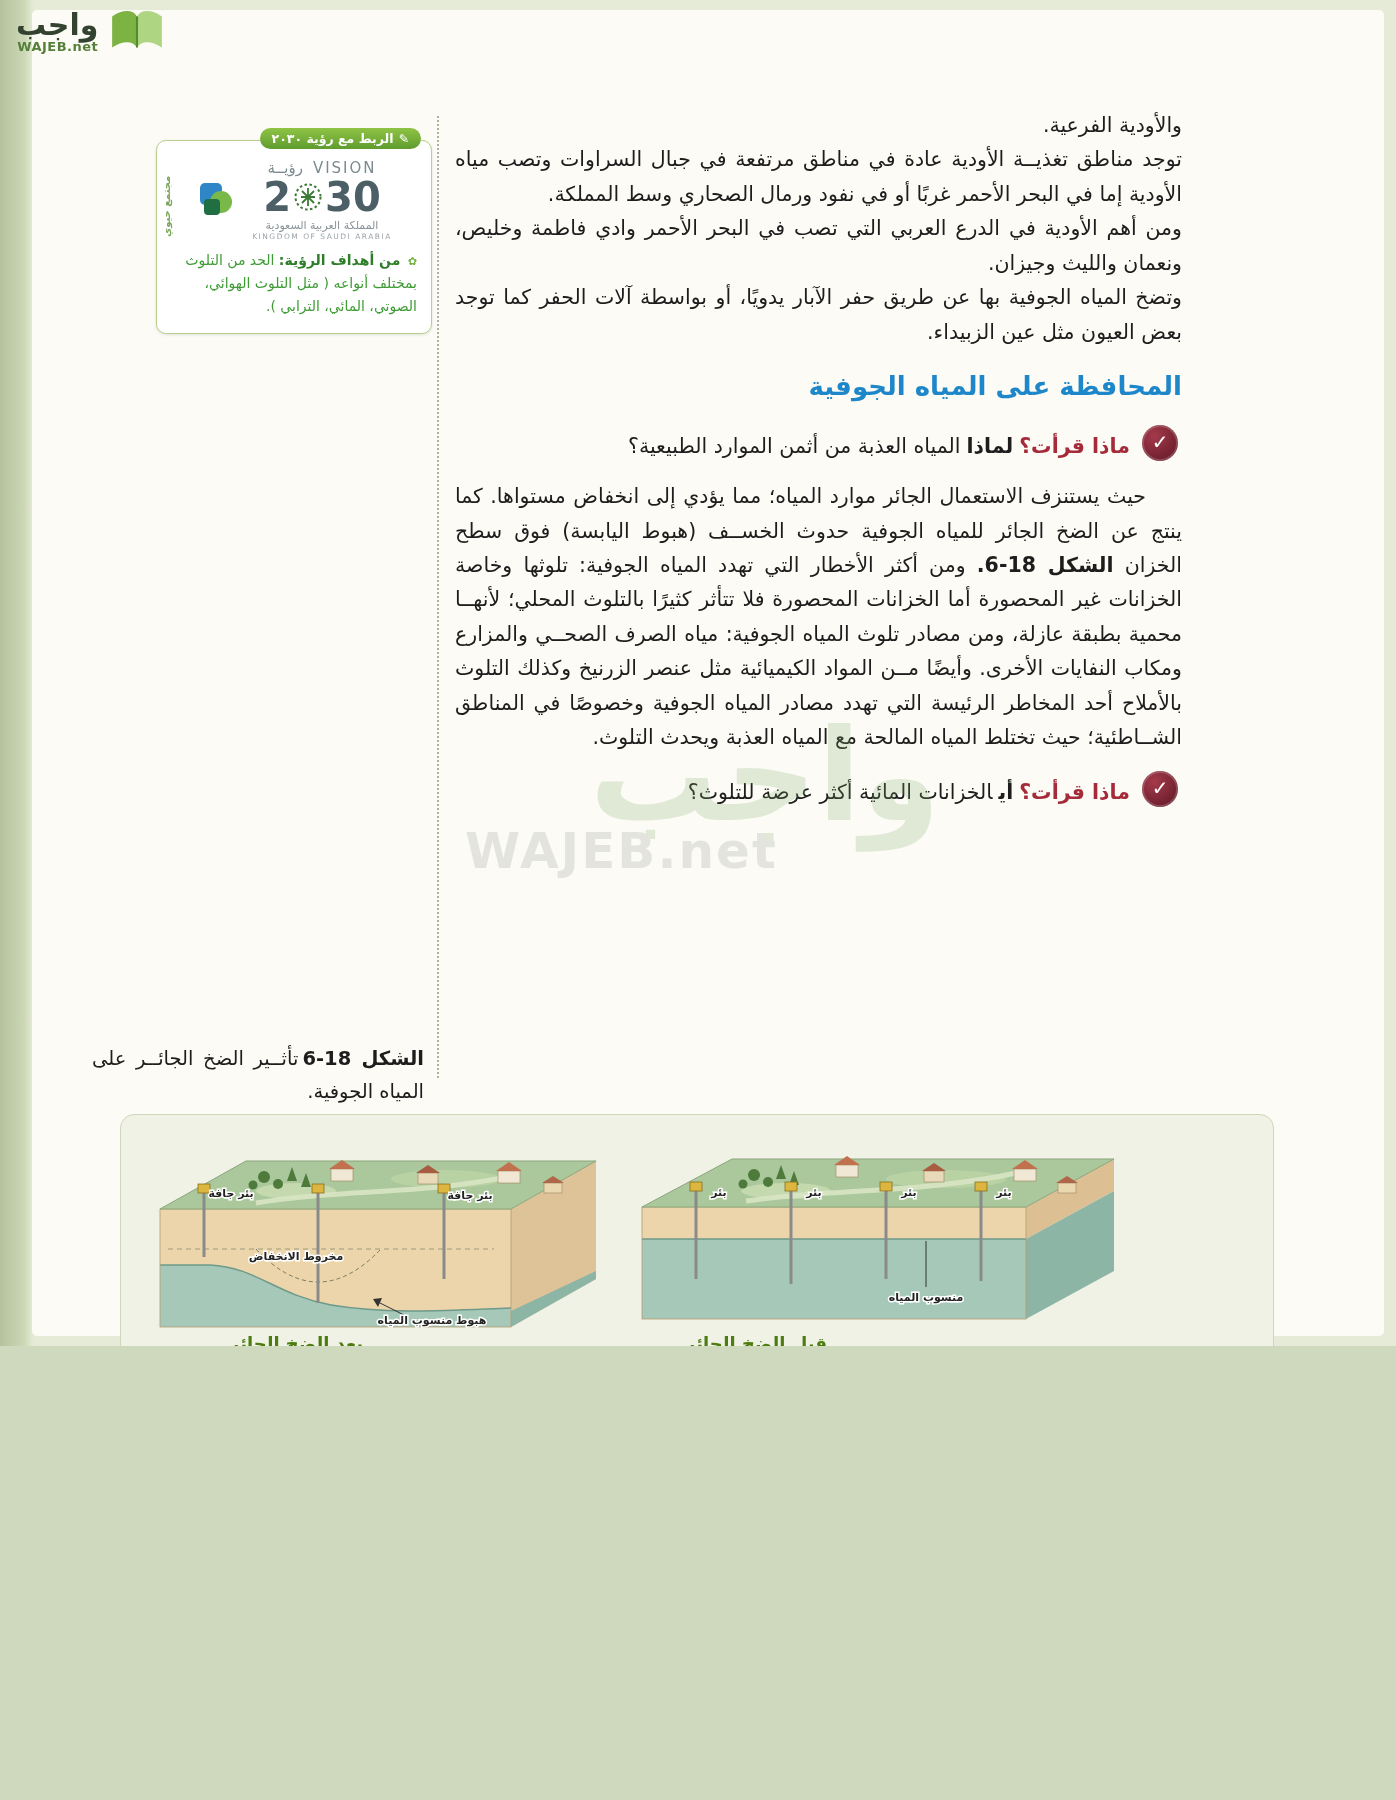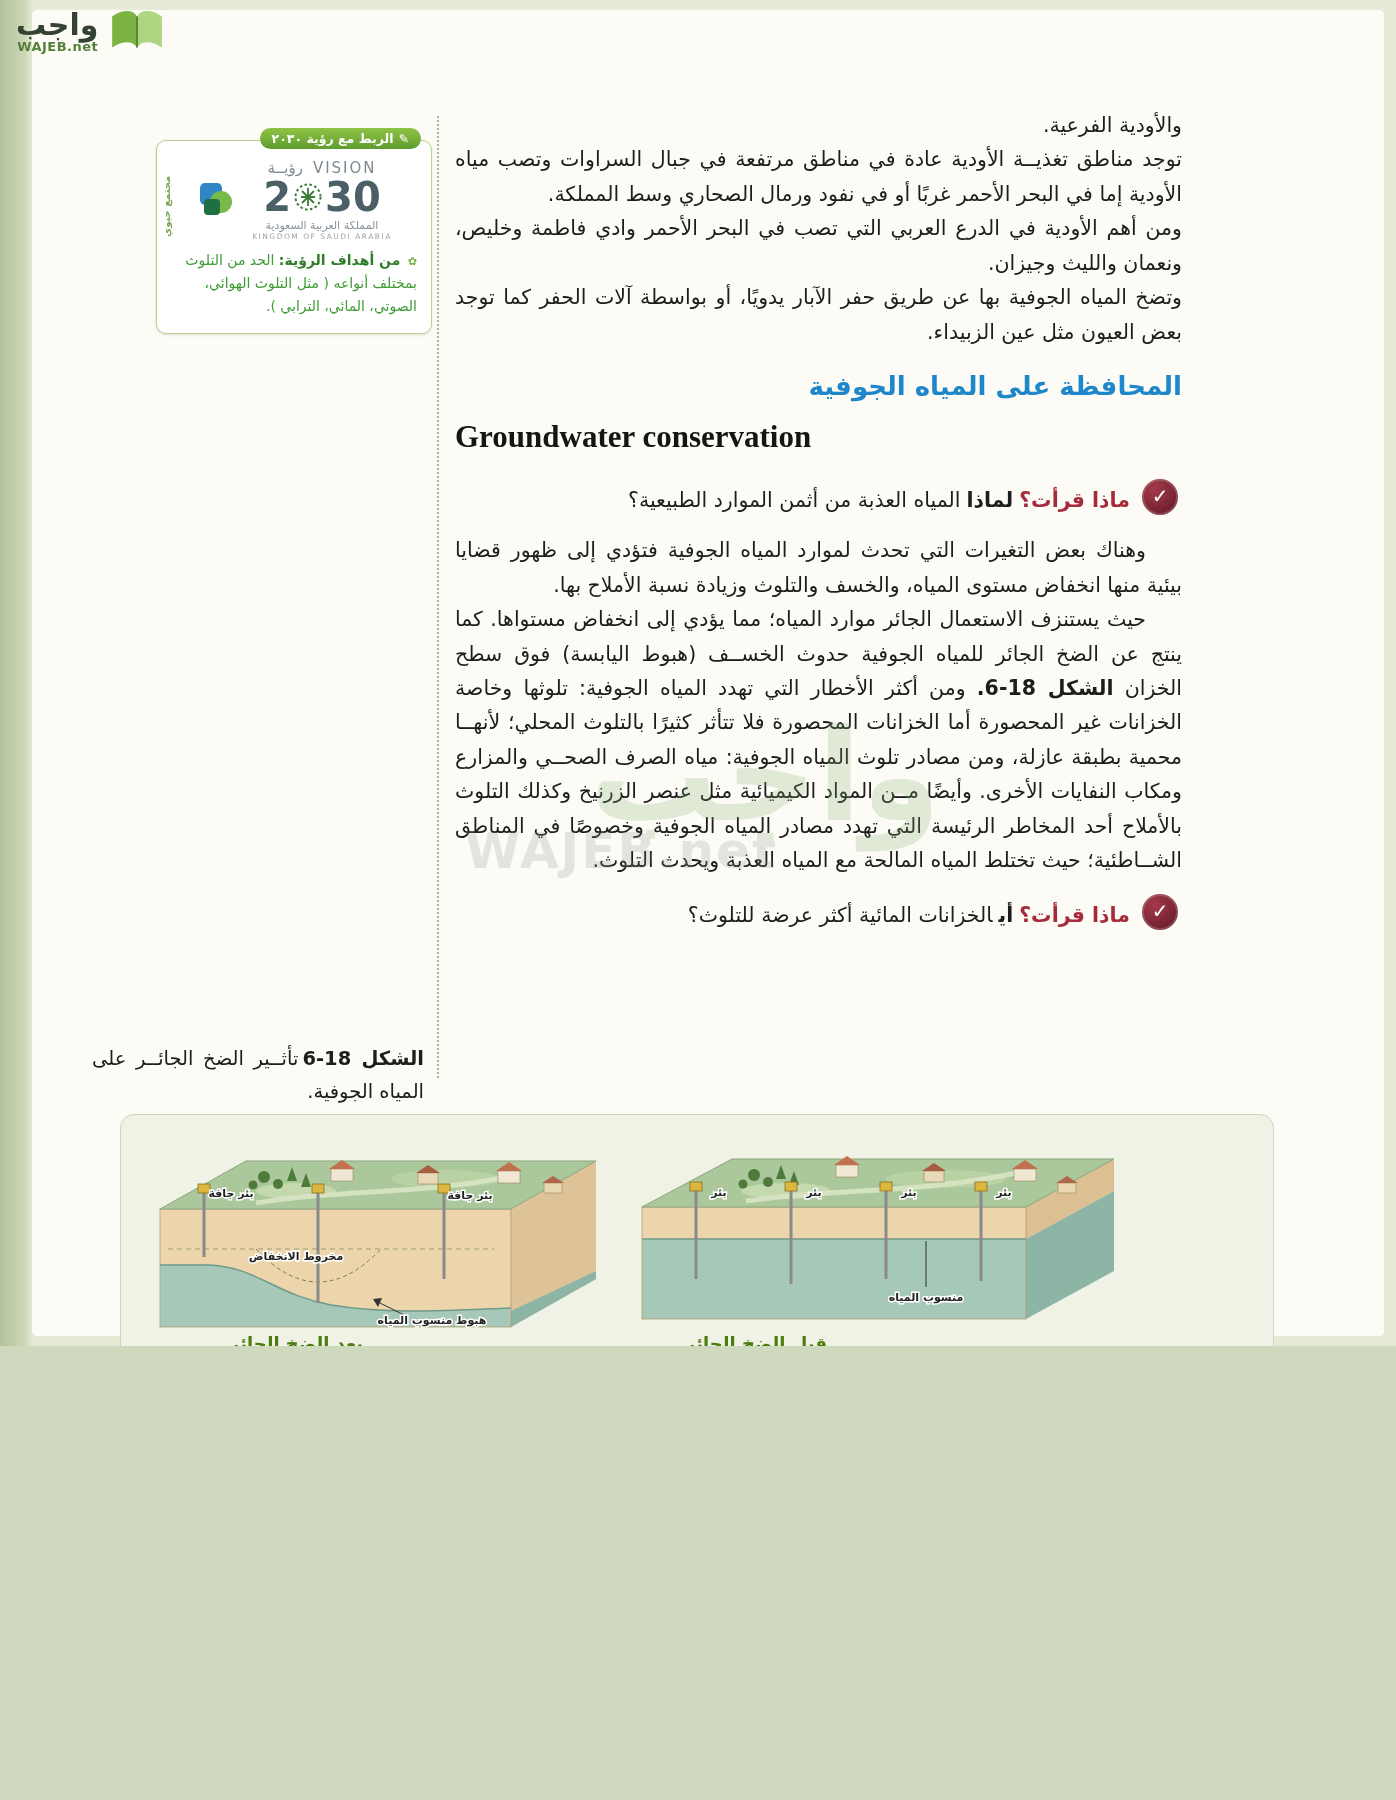--- a/index.html
+++ b/index.html
@@ -146,33 +146,31 @@
 
   <div class="separator"></div>
 
   <div class="article">
     <p class="para">والأودية الفرعية.</p>
     <p class="para">توجد مناطق تغذيــة الأودية عادة في مناطق مرتفعة في جبال السراوات وتصب مياه الأودية إما في البحر الأحمر غربًا أو في نفود ورمال الصحاري وسط المملكة.</p>
     <p class="para">ومن أهم الأودية في الدرع العربي التي تصب في البحر الأحمر وادي فاطمة وخليص، ونعمان والليث وجيزان.</p>
     <p class="para">وتضخ المياه الجوفية بها عن طريق حفر الآبار يدويًا، أو بواسطة آلات الحفر كما توجد بعض العيون مثل عين الزبيداء.</p>
 
     <h2 class="h-ar">المحافظة على المياه الجوفية</h2>
-    <h3 class="h-en">Groundwater conservation</h3>
 
 
     <div class="check-row">
       <span class="check-icon">
           <i>✓</i>
         </span>
       <p class="check-text">
         <span class="c-label">ماذا قرأت؟</span><b class="c-bold">لماذا</b><span>المياه العذبة من أثمن الموارد الطبيعية؟</span>
       </p>
     </div>
 
-    <p class="para indent">وهناك بعض التغيرات التي تحدث لموارد المياه الجوفية فتؤدي إلى ظهور قضايا بيئية منها انخفاض مستوى المياه، والخسف والتلوث وزيادة نسبة الأملاح بها.</p>
 
     <p class="para indent"><span>حيث يستنزف الاستعمال الجائر موارد المياه؛ مما يؤدي إلى انخفاض مستواها. كما ينتج عن الضخ الجائر للمياه الجوفية حدوث الخســف (هبوط اليابسة) فوق سطح الخزان </span><b>الشكل 18-6.</b><span> ومن أكثر الأخطار التي تهدد المياه الجوفية: تلوثها وخاصة الخزانات غير المحصورة أما الخزانات المحصورة فلا تتأثر كثيرًا بالتلوث المحلي؛ لأنهــا محمية بطبقة عازلة، ومن مصادر تلوث المياه الجوفية: مياه الصرف الصحــي والمزارع ومكاب النفايات الأخرى. وأيضًا مــن المواد الكيميائية مثل عنصر الزرنيخ وكذلك التلوث بالأملاح أحد المخاطر الرئيسة التي تهدد مصادر المياه الجوفية وخصوصًا في المناطق الشــاطئية؛ حيث تختلط المياه المالحة مع المياه العذبة ويحدث التلوث.</span></p>
 
     <div class="check-row">
       <span class="check-icon">
           <i>✓</i>
         </span>
       <p class="check-text">
         <span class="c-label">ماذا قرأت؟</span><b class="c-bold">أي</b><span>الخزانات المائية أكثر عرضة للتلوث؟</span>
       </p>

